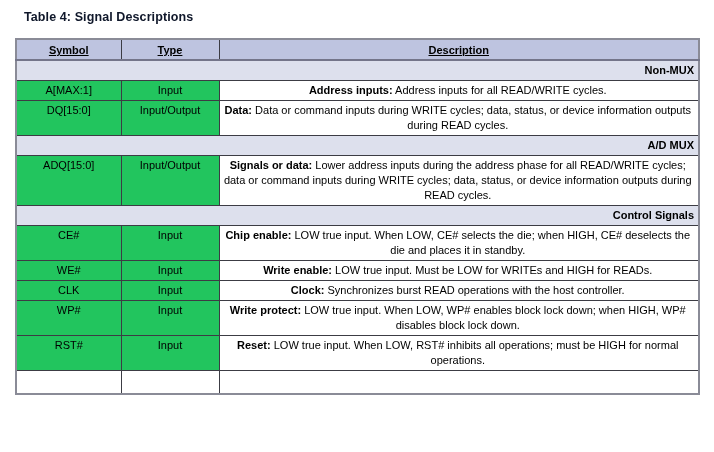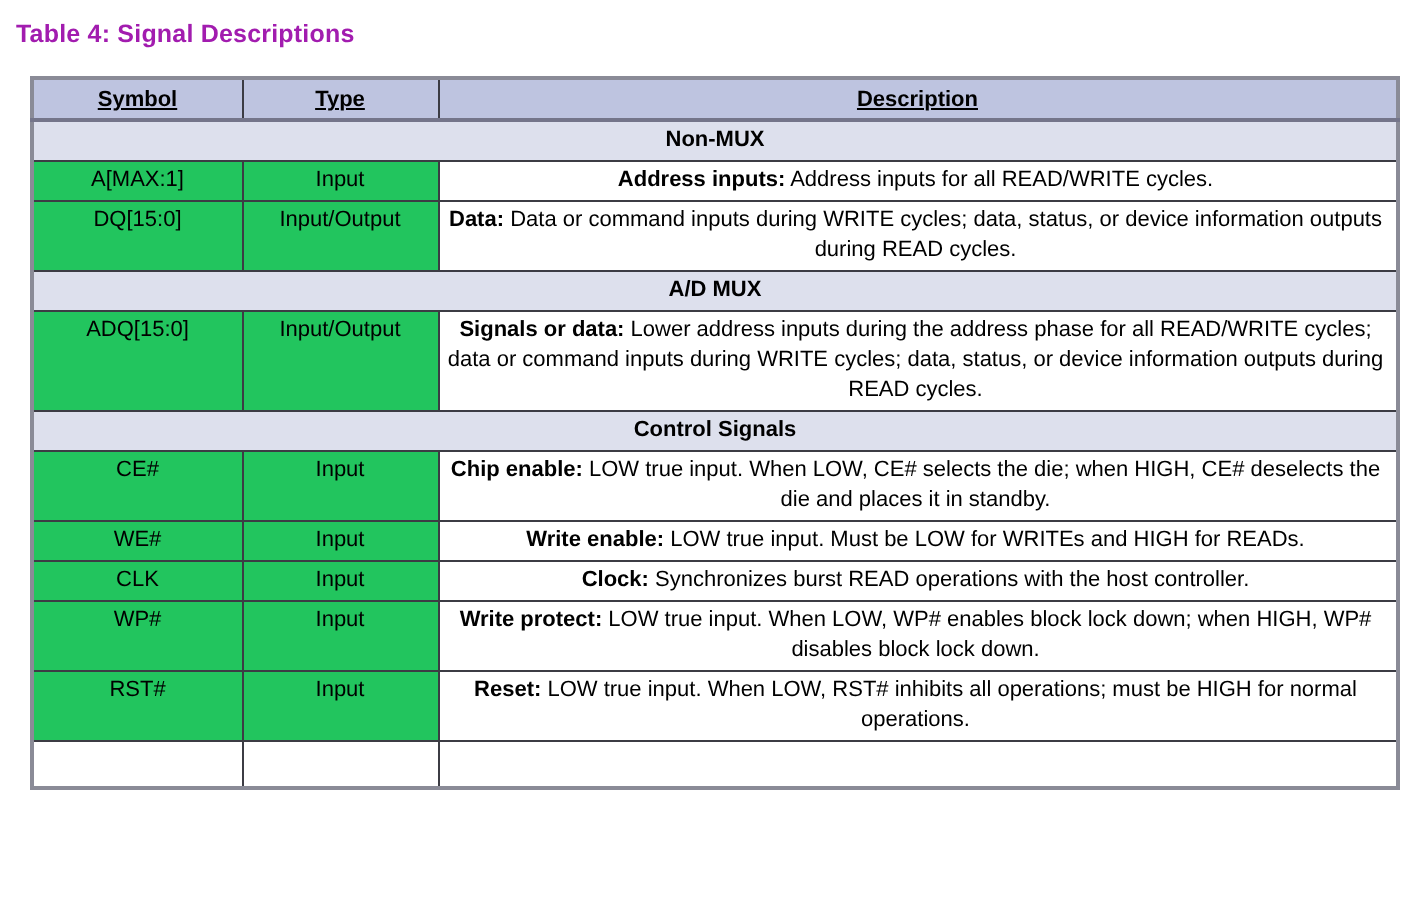--- a/index.html
+++ b/index.html
@@ -11,22 +11,22 @@
     --text:#000000;
   }
   html,body{margin:0;padding:0;}
   body{
     position:relative;
     width:714px;height:452px;overflow:hidden;
     background:#ffffff;color:var(--text);
     font-family:"Liberation Sans","DejaVu Sans",sans-serif;
   }
   .page-title{
-    position:absolute;left:8px;top:10px;
-    font-size:12.5px;font-weight:700;color:#a21caf;
+    position:absolute;left:24px;top:10px;
+    font-size:12.5px;font-weight:700;color:#0f172a;
     letter-spacing:0.1px;white-space:nowrap;
   }
   table.signals{
     position:absolute;left:15px;top:38px;
     width:685px;table-layout:fixed;border-collapse:collapse;
     border:2px solid var(--border-outer);
     font-size:11px;color:var(--text);
   }
   col.col-symbol{width:105px;}
   col.col-type{width:98px;}
@@ -35,21 +35,21 @@
     background:var(--header-bg);
     border-bottom:2px solid var(--border-header);
     font-weight:700;font-size:11px;line-height:14px;
     padding:3px 4px 2px 4px;
     text-decoration:underline;
   }
   th.center{text-align:center;}
   th.left{text-align:center;}
   tr.section-row td{
     background:var(--section-bg);
-    font-weight:700;text-align:center;
+    font-weight:700;text-align:right;
     padding:2px 4px;line-height:15px;
   }
   td.symbol-cell,td.type-cell{
     text-align:center;vertical-align:top;
     padding:2px 2px;line-height:15px;background:#22c55e;
   }
   td.desc-cell{
     text-align:center;vertical-align:top;
     padding:2px 6px 2px 4px;line-height:15px;background:#ffffff;
   }

